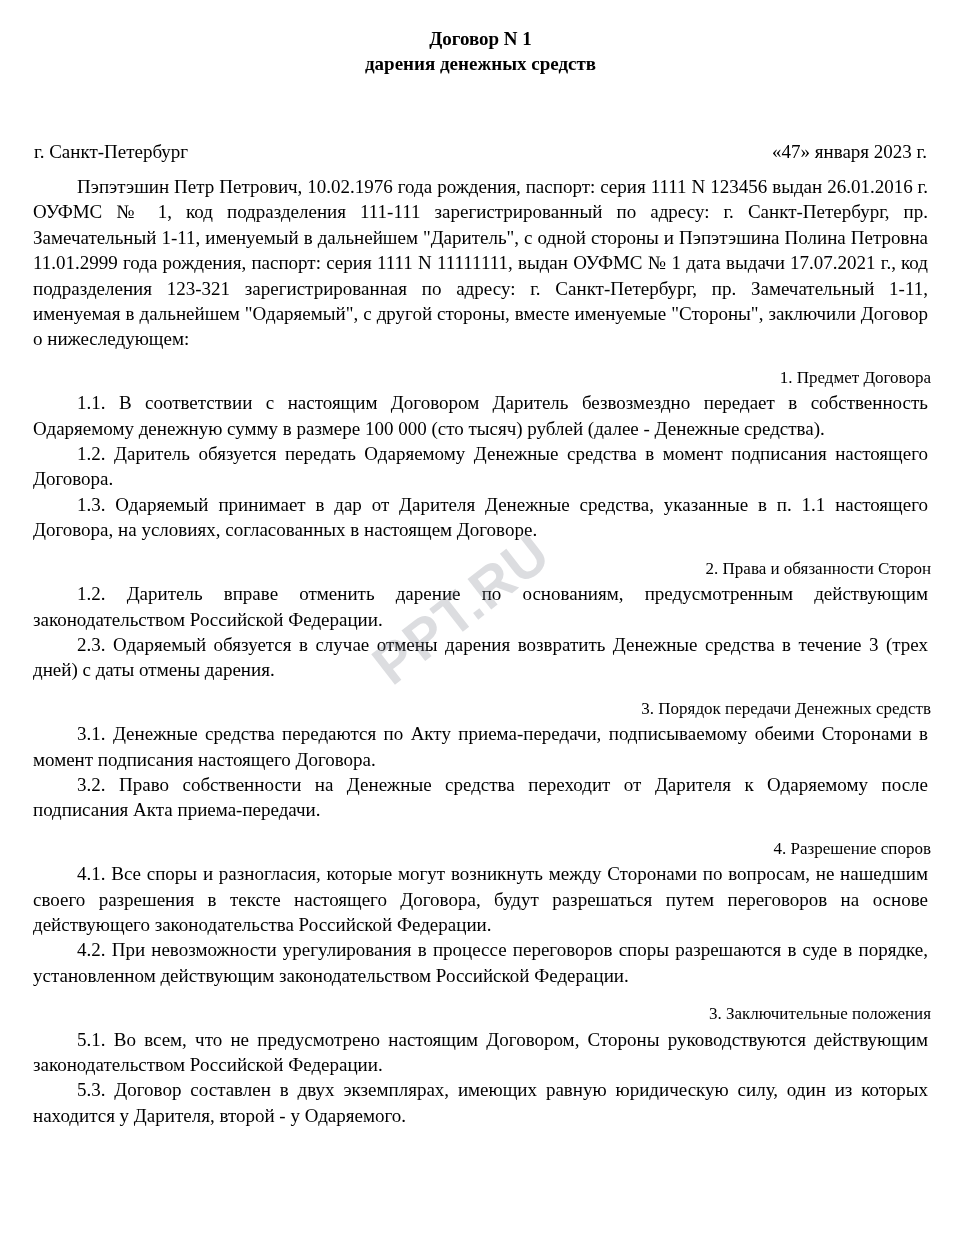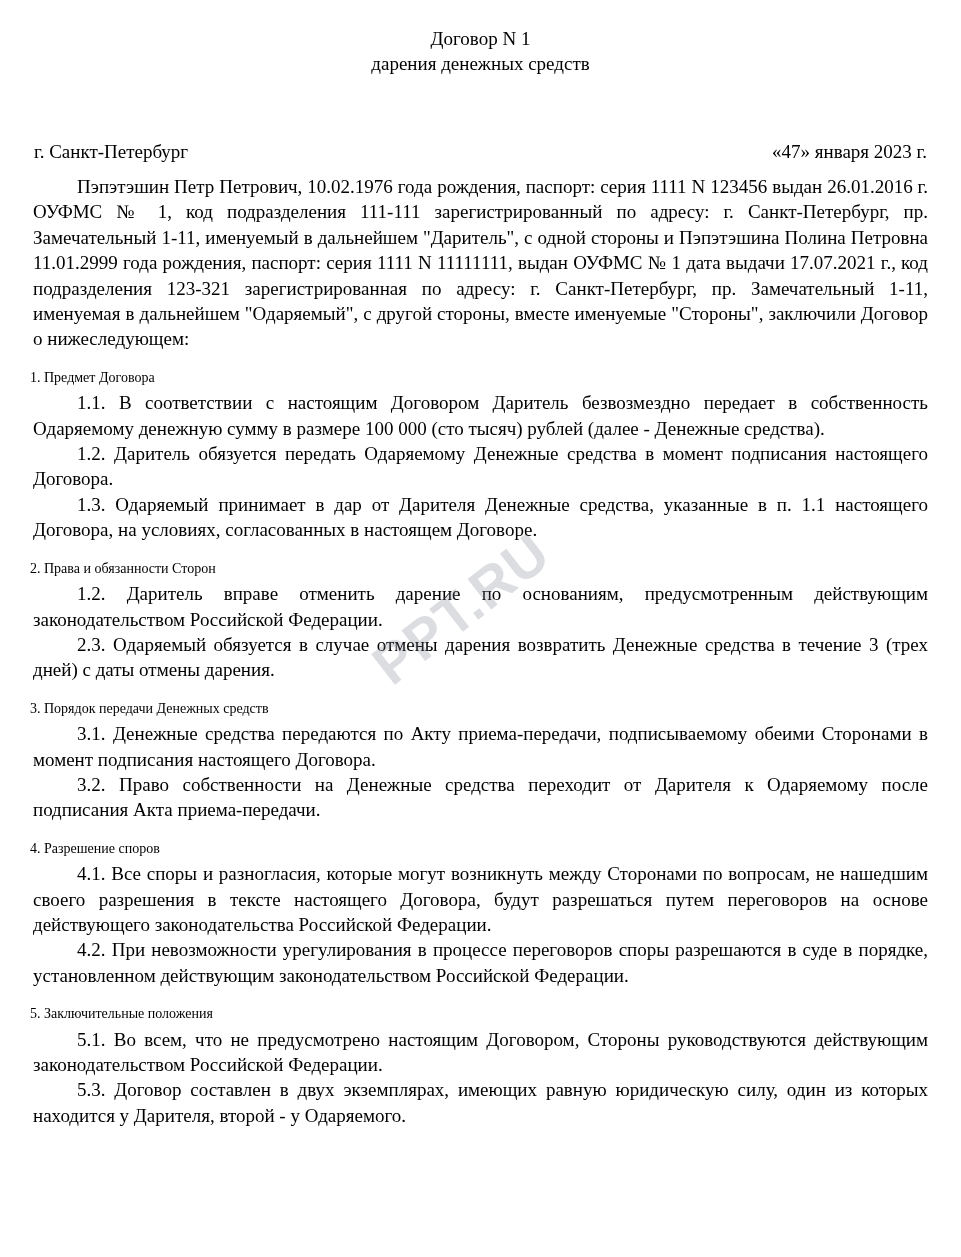--- a/index.html
+++ b/index.html
@@ -43,21 +43,21 @@
     color: rgba(120,125,135,0.26);
     transform: rotate(-38deg);
     transform-origin: left top;
     white-space: nowrap;
     margin-top: 86px;
   }
 
   
   .doc-title {
     text-align: center;
-    font-weight: normal;
+    font-weight: bold;
     font-size: 19px;
     line-height: 25px;
     margin: 0;
   }
   .doc-title .line2 { display: block; }
 
   
   .meta-row {
     display: flex;
     justify-content: space-between;
@@ -75,23 +75,23 @@
     text-justify: inter-word;
     margin: 0;
     padding: 0 3px;
     position: relative;
     z-index: 1;
   }
   .para.indent { text-indent: 44px; }
   .preamble { margin-top: 11px; }
 
   .section-head {
-    font-size: 14px;
+    font-size: 17px;
     line-height: 25.4px;
-    text-align: left;
+    text-align: right;
     margin: 0;
     padding-top: 13px;
   }
 </style>
 </head>
 <body>
 
 <div class="page">
 
   <div class="watermark">
@@ -120,17 +120,17 @@
   <p class="para indent">2.3. Одаряемый обязуется в случае отмены дарения возвратить Денежные средства в течение 3 (трех дней) с даты отмены дарения.</p>
 
   <p class="section-head">3. Порядок передачи Денежных средств</p>
   <p class="para indent">3.1. Денежные средства передаются по Акту приема-передачи, подписываемому обеими Сторонами в момент подписания настоящего Договора.</p>
   <p class="para indent">3.2. Право собственности на Денежные средства переходит от Дарителя к Одаряемому после подписания Акта приема-передачи.</p>
 
   <p class="section-head">4. Разрешение споров</p>
   <p class="para indent">4.1. Все споры и разногласия, которые могут возникнуть между Сторонами по вопросам, не нашедшим своего разрешения в тексте настоящего Договора, будут разрешаться путем переговоров на основе действующего законодательства Российской Федерации.</p>
   <p class="para indent">4.2. При невозможности урегулирования в процессе переговоров споры разрешаются в суде в порядке, установленном действующим законодательством Российской Федерации.</p>
 
-  <p class="section-head">5. Заключительные положения</p>
+  <p class="section-head">3. Заключительные положения</p>
   <p class="para indent">5.1. Во всем, что не предусмотрено настоящим Договором, Стороны руководствуются действующим законодательством Российской Федерации.</p>
   <p class="para indent">5.3. Договор составлен в двух экземплярах, имеющих равную юридическую силу, один из которых находится у Дарителя, второй - у Одаряемого.</p>
 
 </div>
 
 </body></html>

